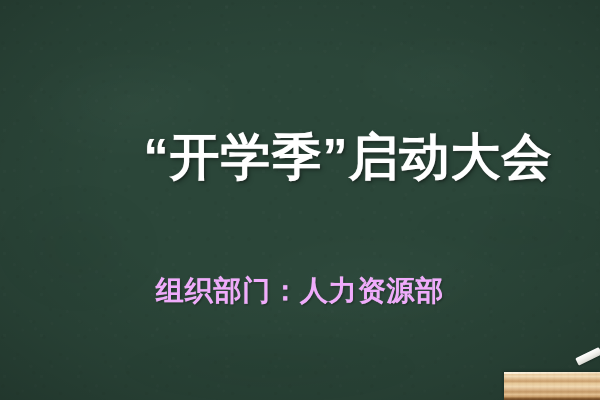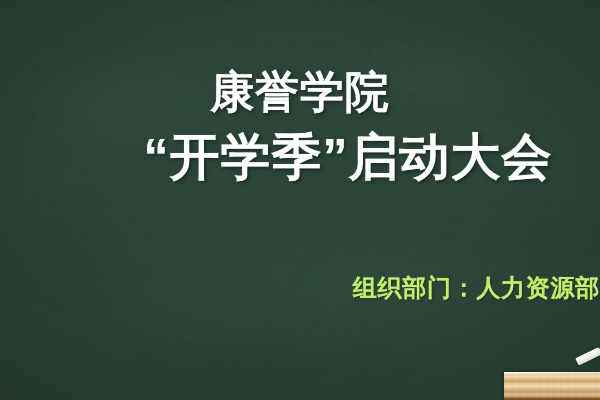--- a/index.html
+++ b/index.html
@@ -109,24 +109,24 @@
     right: 0;
     font-size: 50px;
     padding-left: 48px;
   }
 
   .subtitle {
     position: absolute;
     top: 272px;
     left: 0;
     right: 0;
-    text-align: right;
-    color: #bef264;
+    text-align: center;
+    color: #f0abfc;
     font-weight: bold;
-    font-size: 24px;
+    font-size: 28px;
     letter-spacing: 0.03em;
     text-shadow:
       0 0 1px rgba(255,255,255,0.45),
       1px 1px 2px rgba(0,0,0,0.40);
   }
 
   
   .chalk-ledge {
     position: absolute;
     left: 504px;
@@ -191,21 +191,20 @@
 
 <div class="slide">
 
   <div class="board-base"></div>
   <div class="board-noise"></div>
   <div class="board-smudge"></div>
   <div class="board-vignette"></div>
 
   <div class="content">
 
-    <div class="title title-line-1">康誉学院</div>
 
     <div class="title title-line-2">“开学季”启动大会</div>
 
     <div class="subtitle">组织部门：人力资源部</div>
 
   </div>
 
   <div class="chalk-ledge">
     <div class="ledge-top-highlight"></div>
     <div class="ledge-grain"></div>

